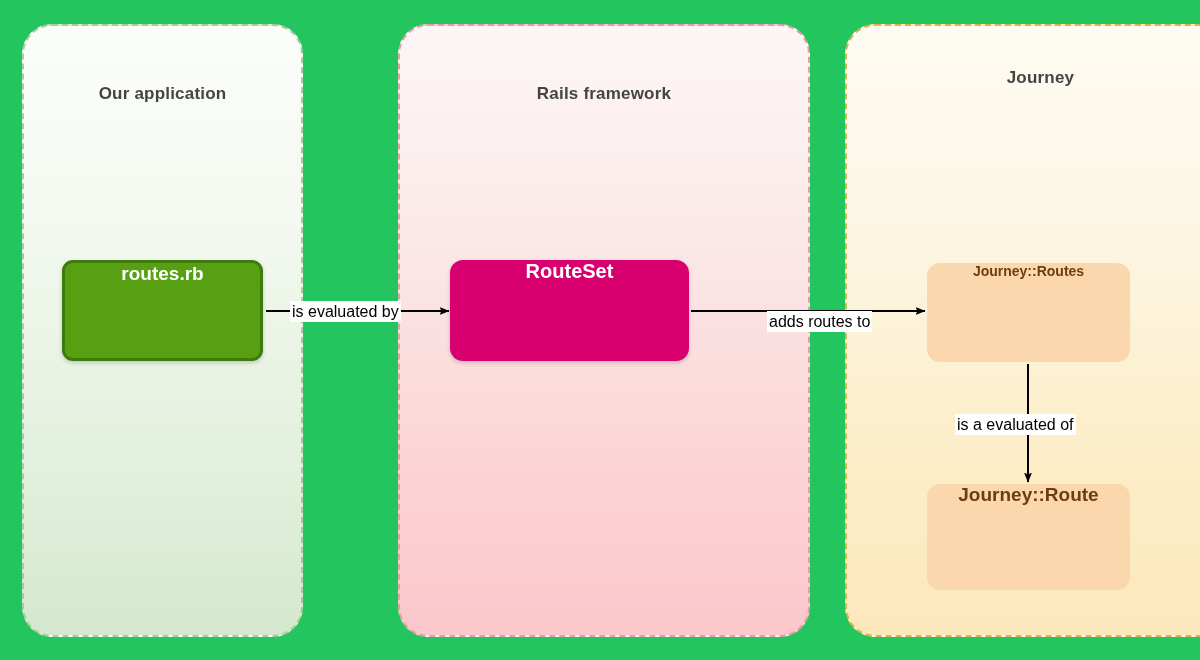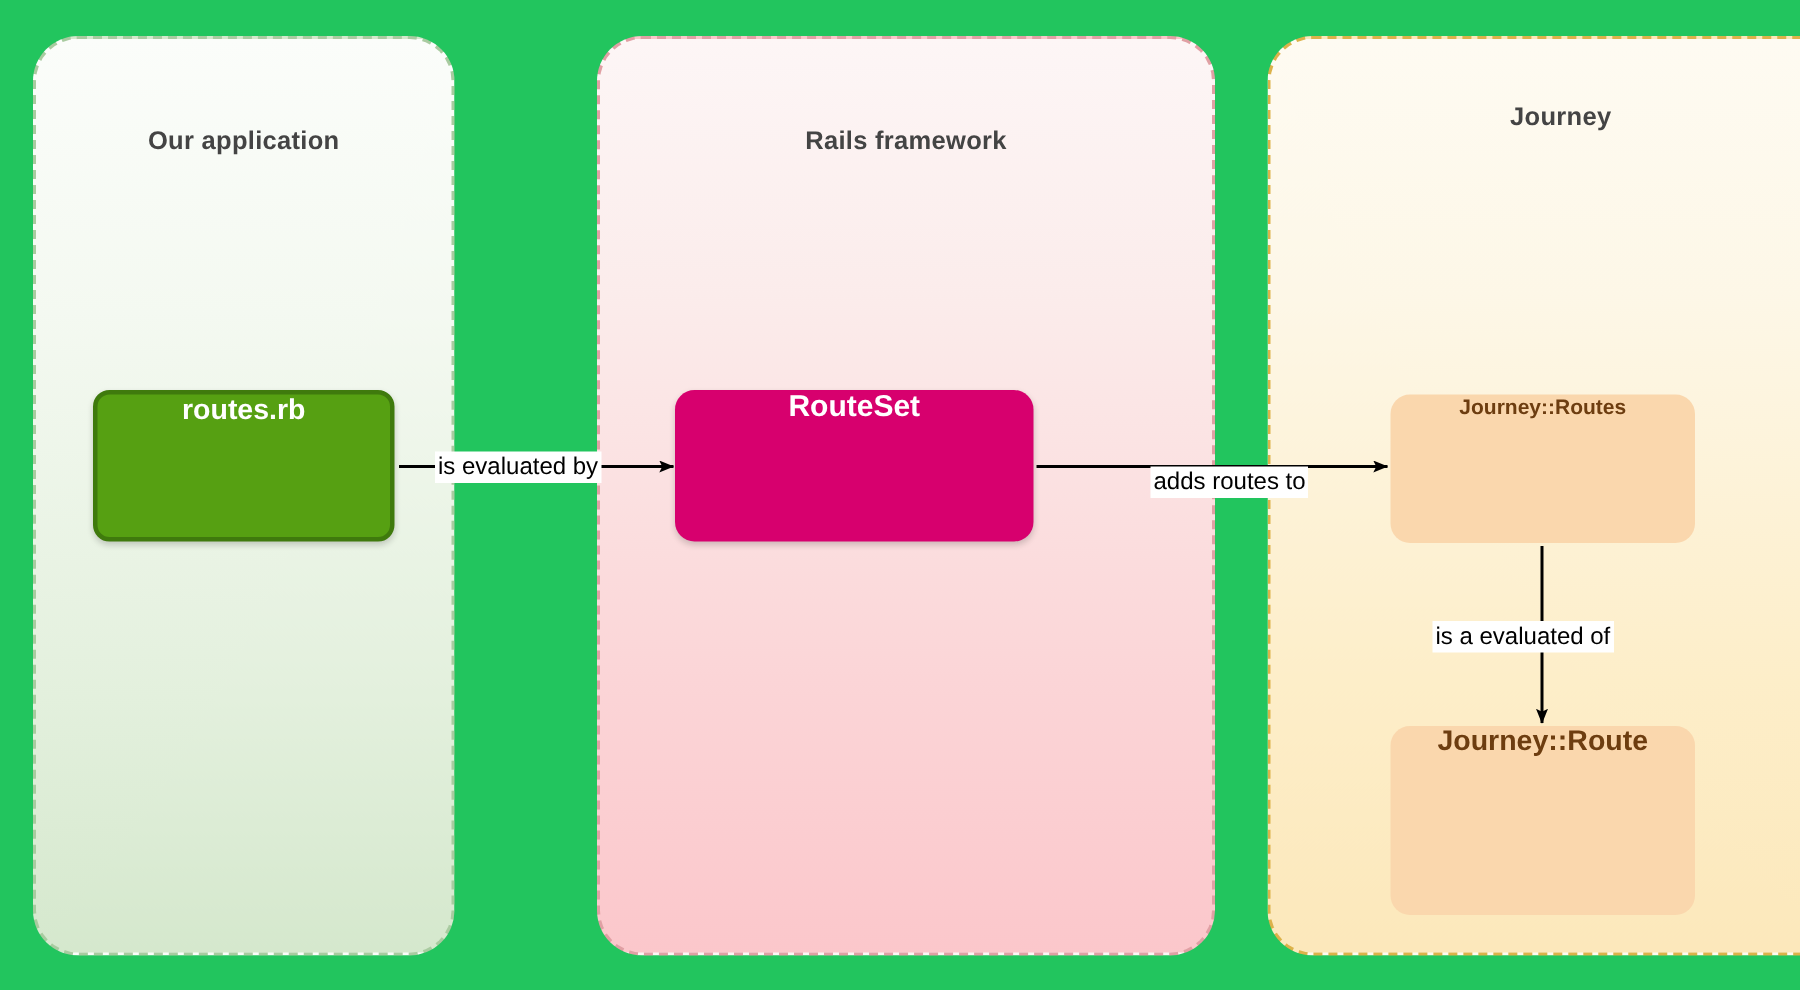--- a/index.html
+++ b/index.html
@@ -82,21 +82,21 @@
     box-shadow: 0 2px 4px rgba(0,0,0,0.18);
   }
   #node-journey-routes {
     left: 927px; top: 263px; width: 203px; height: 99px;
     background: #fad7ad;
     color: #6d3d10;
     font-size: 14px;
     border-radius: 13px;
   }
   #node-journey-route {
-    left: 927px; top: 484px; width: 203px; height: 126px;
+    left: 927px; top: 484px; width: 203px; height: 106px;
     background: #fad7ad;
     color: #6d3d10;
     font-size: 19px;
     border-radius: 13px;
   }
 
   
   #edges {
     position: absolute;
     left: 0; top: 0;

